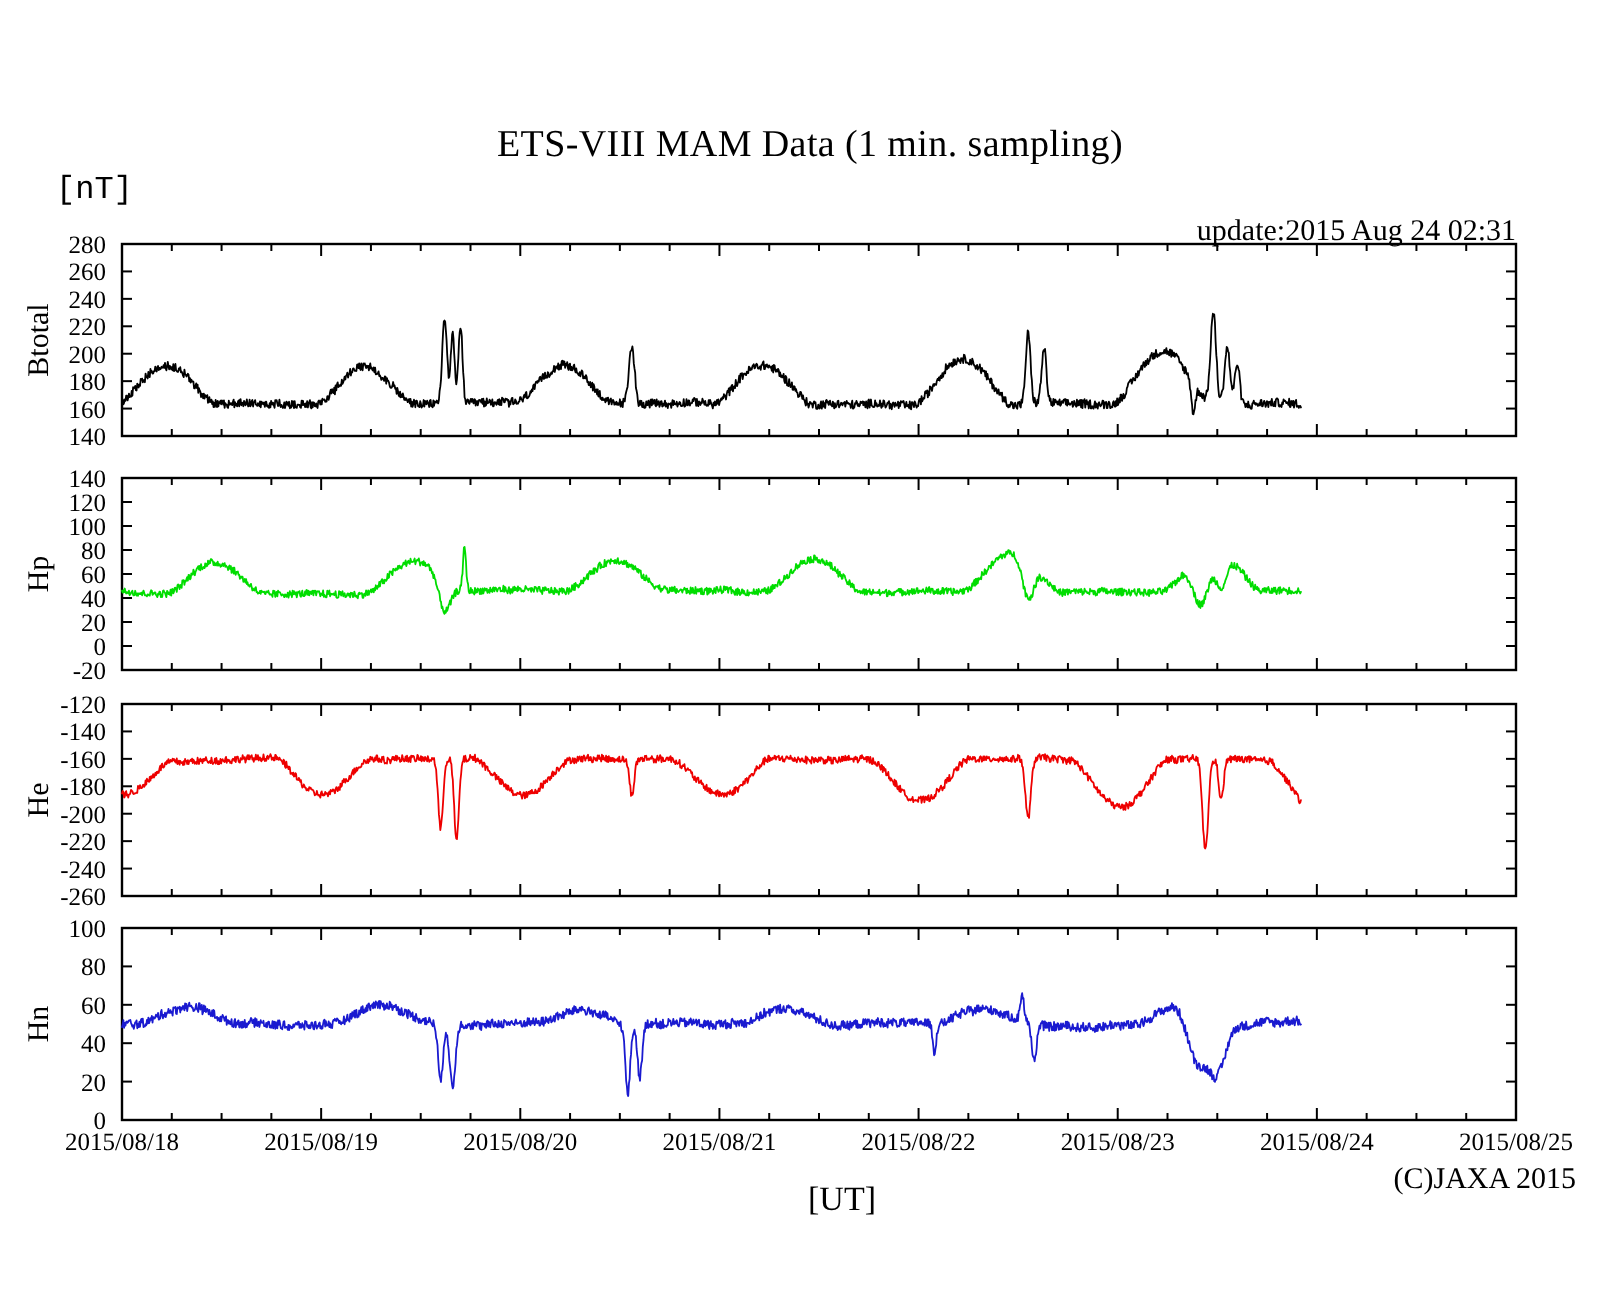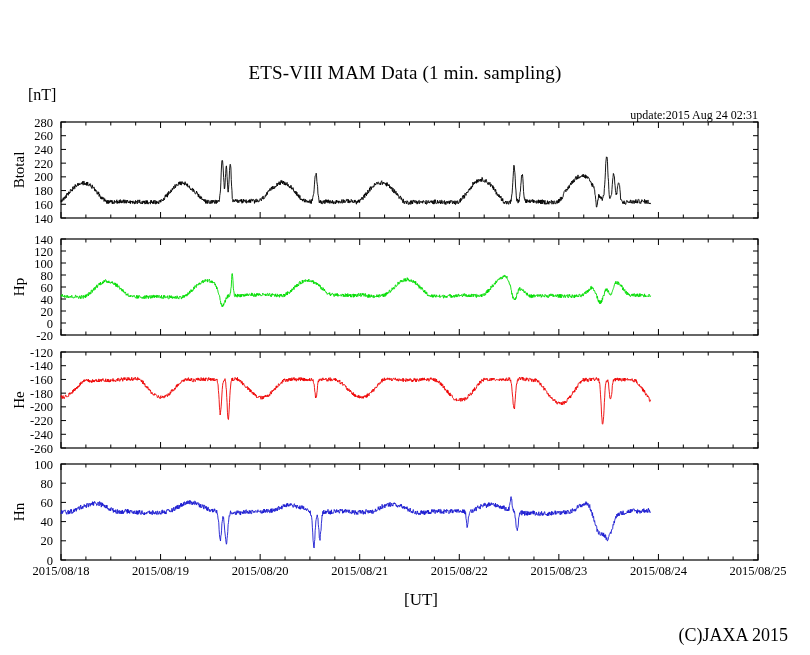--- a/index.html
+++ b/index.html
@@ -30,43 +30,43 @@
     text-align: center;
     font-size: 19px;
     font-family: "Liberation Serif", serif;
     letter-spacing: 0.2px;
   }
   .unit-label {
     position: absolute;
     left: 28px;
     top: 86px;
     font-size: 16px;
-    font-family: Liberation Serif, serif;
+    font-family: Liberation Mono, monospace;
   }
   .update-label {
     position: absolute;
     right: 52px;
     top: 108px;
-    font-size: 12px;
+    font-size: 15px;
     font-family: "Liberation Serif", serif;
   }
   .xaxis-title {
     position: absolute;
     left: 16px;
     top: 590px;
     width: 810px;
     text-align: center;
     font-size: 17px;
     font-family: "Liberation Serif", serif;
   }
   .credit {
     position: absolute;
     right: 22px;
-    top: 625px;
-    font-size: 18px;
+    top: 582px;
+    font-size: 15px;
     font-family: "Liberation Serif", serif;
   }
   svg text {
     font-family: "Liberation Serif", serif;
     fill: #000000;
   }
   .ytick-text { font-size: 12.5px; }
   .xtick-text { font-size: 12.5px; }
   .axis-name { font-size: 15px; }
   .frame {

